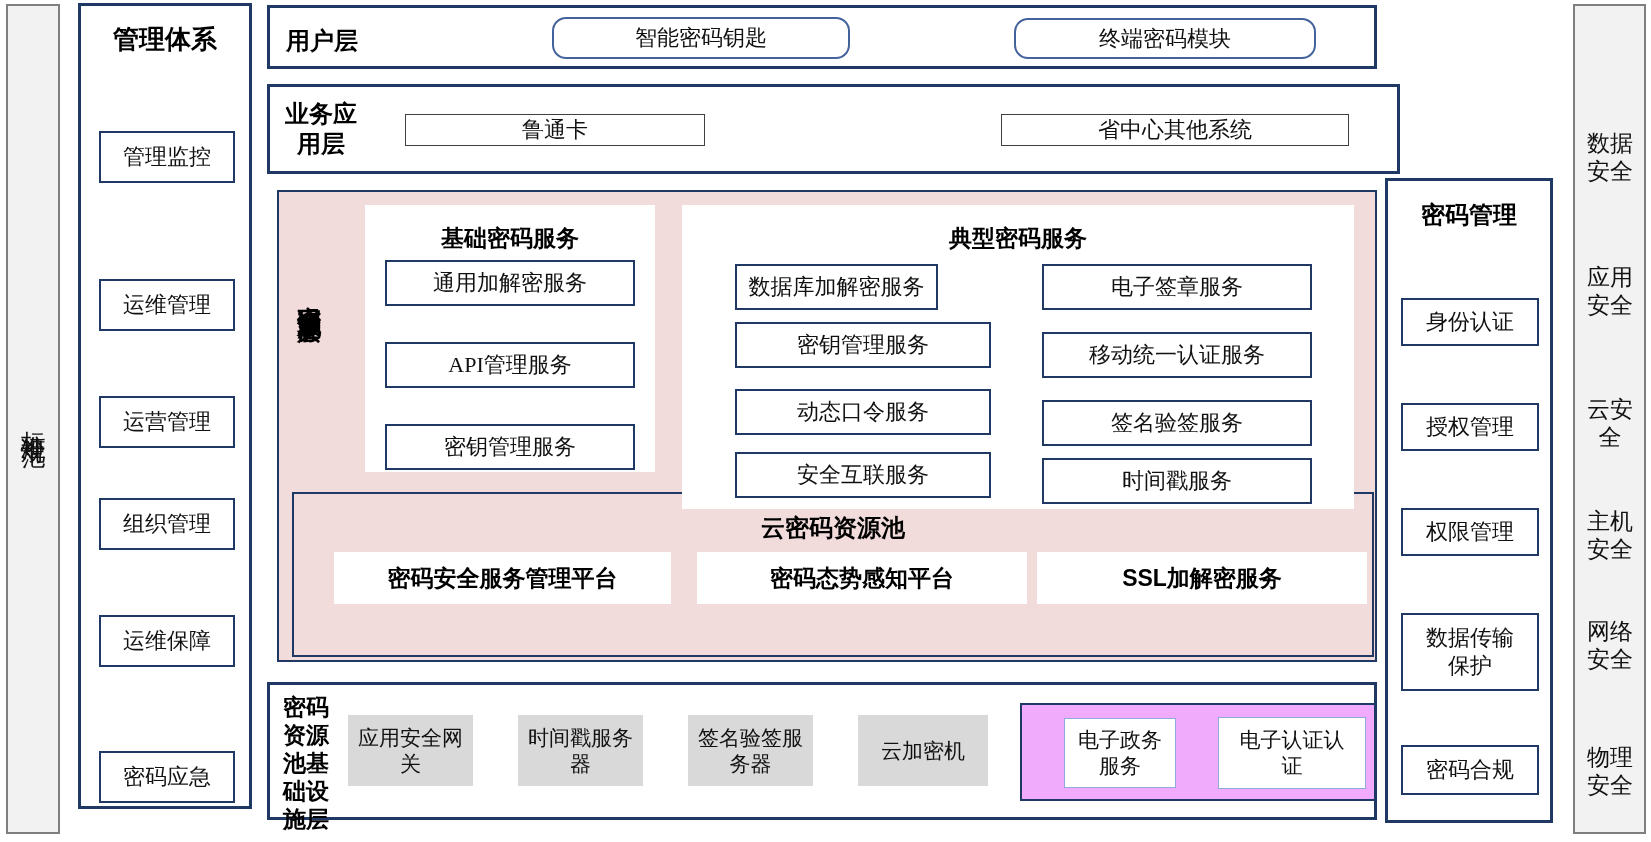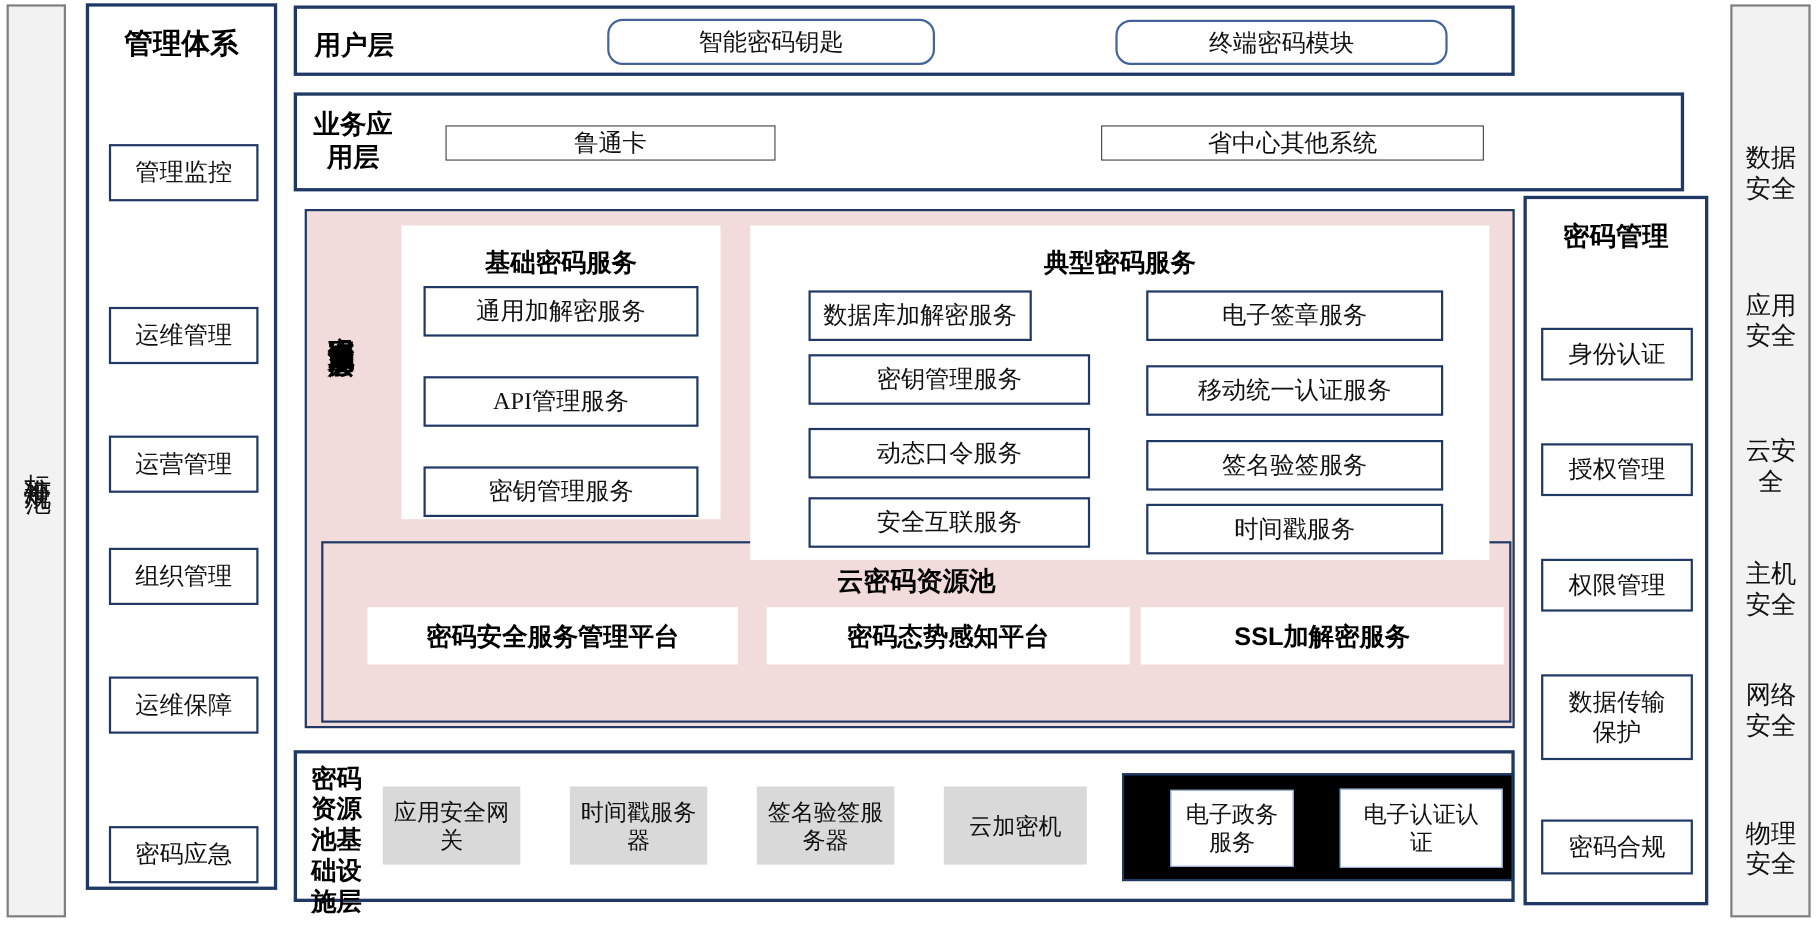--- a/index.html
+++ b/index.html
@@ -41,21 +41,21 @@
     <div class="abs ibox cflex" style="left:18px;top:609px;width:136px;height:52px;">运维保障</div>
     <div class="abs ibox cflex" style="left:18px;top:745px;width:136px;height:52px;">密码应急</div>
   </div>
 
   <div class="abs frame3" style="left:267px;top:5px;width:1110px;height:64px;">
     <div class="abs hd" style="left:16px;top:17px;font-size:24px;">用户层</div>
     <div class="abs roundbtn cflex" style="left:282px;top:9px;width:298px;height:42px;">智能密码钥匙</div>
     <div class="abs roundbtn cflex" style="left:744px;top:10px;width:302px;height:41px;">终端密码模块</div>
   </div>
 
-  <div class="abs frame3" style="left:267px;top:84px;width:1264px;height:90px;">
+  <div class="abs frame3" style="left:267px;top:84px;width:1133px;height:90px;">
     <div class="abs hd cflex" style="left:8px;top:0;width:86px;height:100%;font-size:24px;line-height:30px;">
       <span style="width:76px;">业务应用层</span>
     </div>
     <div class="abs thinbox cflex" style="left:135px;top:27px;width:300px;height:32px;">鲁通卡</div>
     <div class="abs thinbox cflex" style="left:731px;top:27px;width:348px;height:32px;">省中心其他系统</div>
   </div>
 
   <div class="abs pink" style="left:277px;top:190px;width:1100px;height:472px;border:2.5px solid #1f3864;">
 
     <div class="abs hd v-upright" style="left:14px;top:95px;height:340px;font-size:24px;letter-spacing:2px;">密码资源池服务层</div>
@@ -94,21 +94,21 @@
     </div>
     <div class="abs graybox cflex" style="left:248px;top:30px;width:125px;height:71px;">
       <span style="width:112px;">时间戳服务器</span>
     </div>
     <div class="abs graybox cflex" style="left:418px;top:30px;width:125px;height:71px;">
       <span style="width:112px;">签名验签服务器</span>
     </div>
     <div class="abs graybox cflex" style="left:588px;top:30px;width:130px;height:71px;">
       <span>云加密机</span>
     </div>
-    <div class="abs" style="left:750px;top:18px;width:356px;height:98px;border:2.5px solid #1f3864;background:#000000;">
+    <div class="abs" style="left:750px;top:18px;width:356px;height:98px;border:2.5px solid #1f3864;background:#f0abfc;">
       <div class="abs lblue cflex" style="left:42px;top:13px;width:112px;height:70px;">
         <span style="width:92px;">电子政务服务</span>
       </div>
       <div class="abs lblue cflex" style="left:196px;top:12px;width:148px;height:72px;">
         <span style="width:118px;">电子认证认证</span>
       </div>
     </div>
   </div>
 
   <div class="abs frame3" style="left:1385px;top:178px;width:168px;height:645px;">

